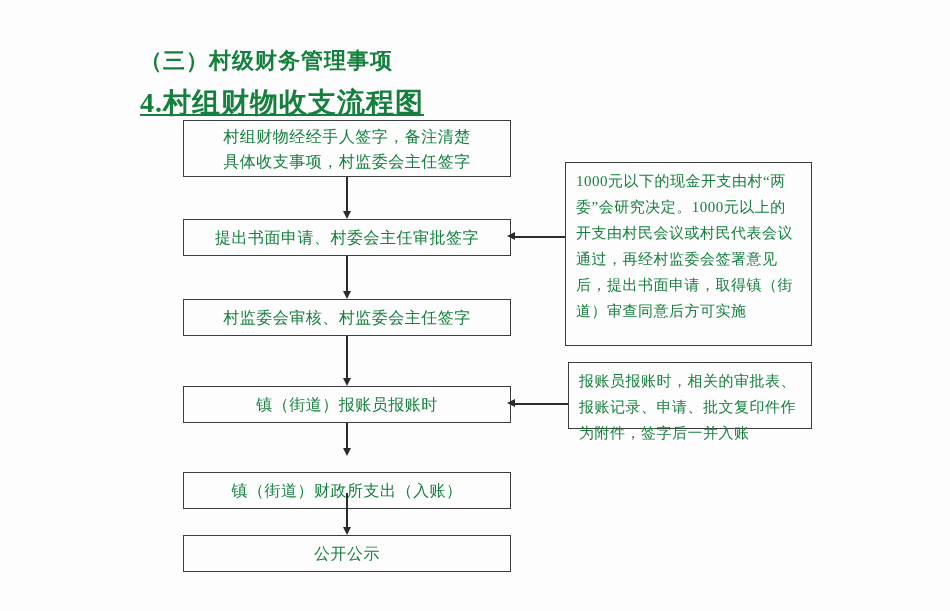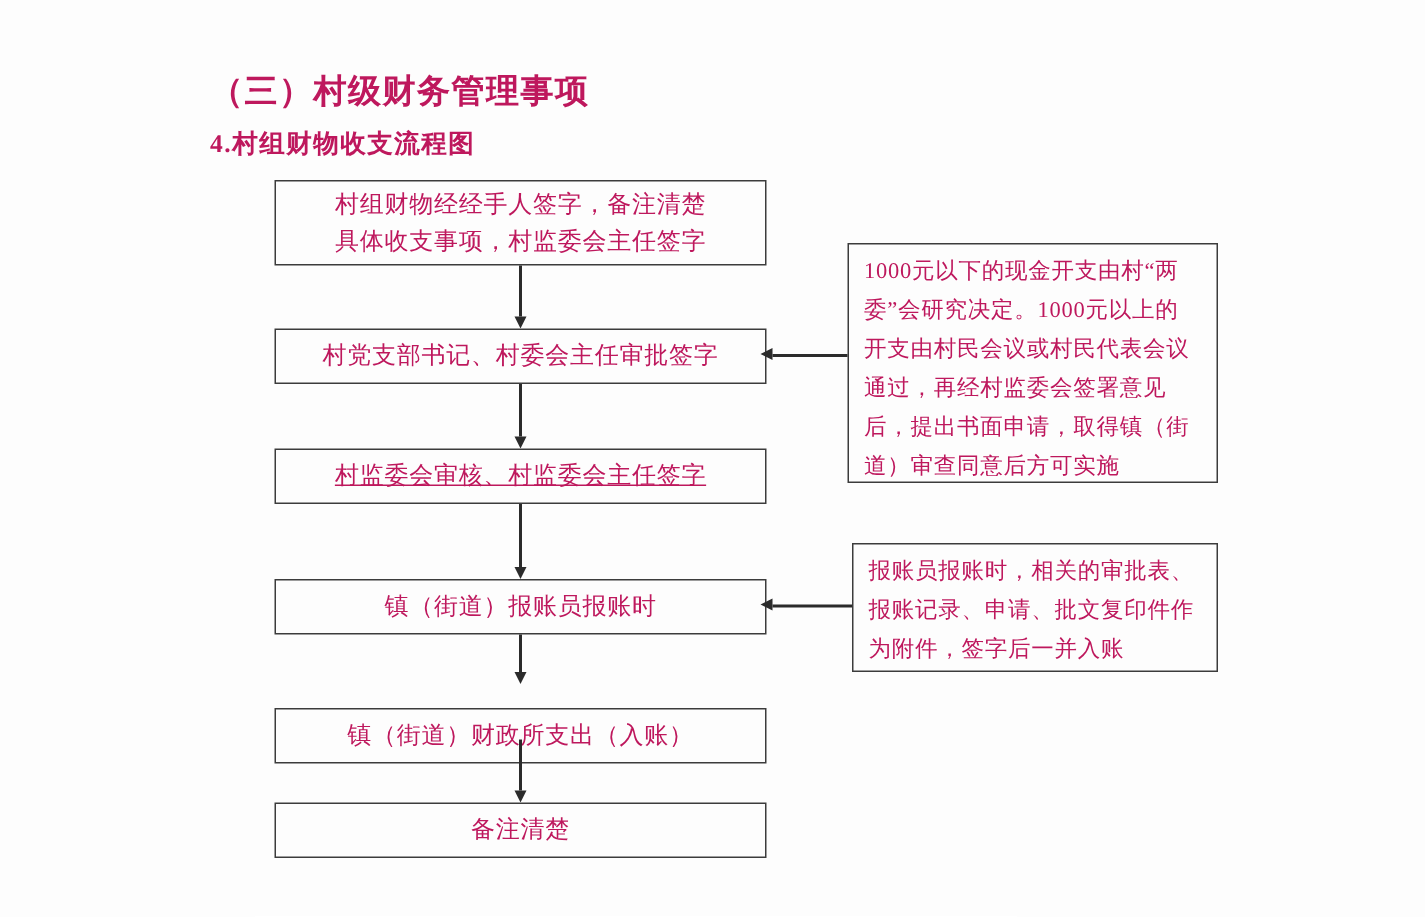--- a/index.html
+++ b/index.html
@@ -6,84 +6,85 @@
     margin: 0;
     padding: 0;
     background: #ffffff;
   }
   .page {
     position: relative;
     width: 950px;
     height: 611px;
     background: #fdfdfd;
     font-family: "Liberation Serif", "DejaVu Serif", serif;
-    color: #be185d;
+    color: #15803d;
     overflow: hidden;
   }
   .heading {
     position: absolute;
     left: 140px;
     top: 46px;
     font-size: 22px;
     font-weight: bold;
     letter-spacing: 1px;
   }
   .subheading {
     position: absolute;
     left: 140px;
     top: 84px;
-    font-size: 17px;
+    font-size: 28px;
     font-weight: 600;
     letter-spacing: 1px;
+    text-decoration: underline;
   }
   .flow-box {
     position: absolute;
     left: 183px;
     width: 328px;
     border: 1px solid #3c3c3c;
     background: #fdfdfd;
     display: flex;
     flex-direction: column;
     align-items: center;
     justify-content: center;
     text-align: center;
     font-size: 16px;
     letter-spacing: 0.5px;
     line-height: 25px;
     box-sizing: border-box;
   }
   .box-1 { top: 120px; height: 57px; }
   .box-2 { top: 219px; height: 37px; }
-  .box-3 { top: 299px; height: 37px; text-decoration: underline; }
+  .box-3 { top: 299px; height: 37px; }
   .box-4 { top: 386px; height: 37px; }
   .box-5 { top: 456px; height: 37px; margin-top: 16px; }
   .box-6 { top: 535px; height: 37px; }
 
   .side-box {
     position: absolute;
     border: 1px solid #3c3c3c;
     background: #fdfdfd;
     font-size: 15px;
     line-height: 26px;
     letter-spacing: 0.5px;
     padding: 5px 10px;
     box-sizing: border-box;
     text-align: left;
   }
   .side-box-1 {
     left: 565px;
     top: 162px;
     width: 247px;
-    height: 160px;
+    height: 184px;
   }
   .side-box-2 {
     left: 568px;
     top: 362px;
     width: 244px;
-    height: 86px;
+    height: 67px;
   }
 
   
   .arrow-v {
     position: absolute;
     left: 346px;
     width: 1.5px;
     background: #2b2b2b;
   }
   .arrow-v::after {
@@ -128,21 +129,21 @@
   <div class="subheading">4.村组财物收支流程图</div>
 
   <div class="flow-box box-1">
     <div>村组财物经经手人签字，备注清楚</div>
     <div>具体收支事项，村监委会主任签字</div>
   </div>
 
   <div class="arrow-v arrow-v1"></div>
 
   <div class="flow-box box-2">
-    <div>村党支部书记、村委会主任审批签字</div>
+    <div>提出书面申请、村委会主任审批签字</div>
   </div>
 
   <div class="arrow-v arrow-v2"></div>
 
   <div class="flow-box box-3">
     <div>村监委会审核、村监委会主任签字</div>
   </div>
 
   <div class="arrow-v arrow-v3"></div>
 
@@ -152,21 +153,21 @@
 
   <div class="arrow-v arrow-v4"></div>
 
   <div class="flow-box box-5">
     <div>镇（街道）财政所支出（入账）</div>
   </div>
 
   <div class="arrow-v arrow-v5"></div>
 
   <div class="flow-box box-6">
-    <div>备注清楚</div>
+    <div>公开公示</div>
   </div>
 
   <div class="side-box side-box-1">
     <span>1000元以下的现金开支由村“两委”会研究决定。1000元以上的开支由村民会议或村民代表会议通过，再经村监委会签署意见后，提出书面申请，取得镇（街道）审查同意后方可实施</span>
   </div>
 
   <div class="arrow-h arrow-h1"></div>
 
   <div class="side-box side-box-2">
     <span>报账员报账时，相关的审批表、报账记录、申请、批文复印件作为附件，签字后一并入账</span>

